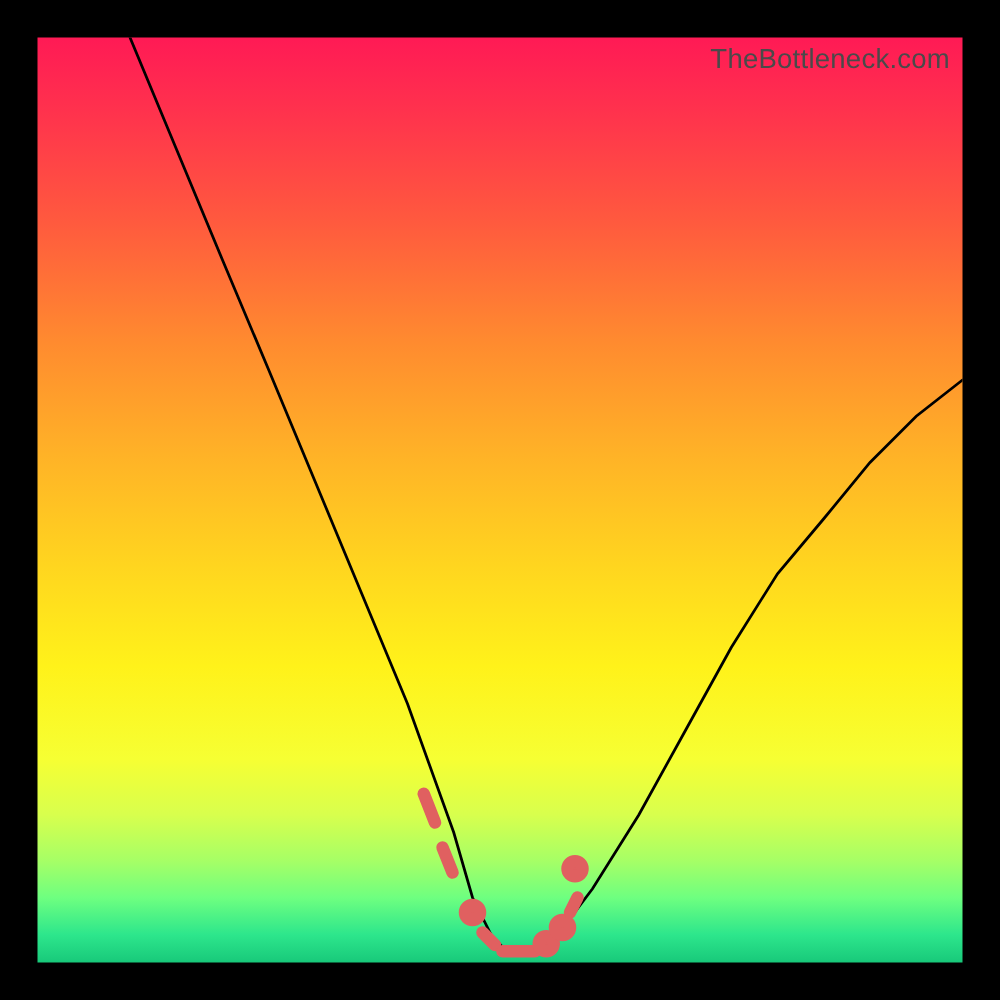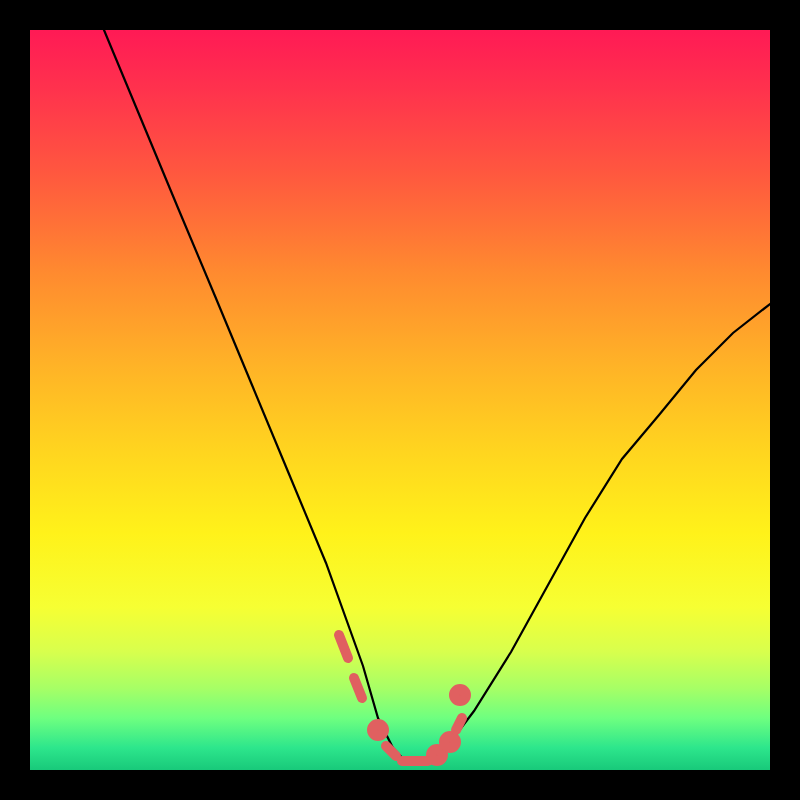--- a/index.html
+++ b/index.html
@@ -59,20 +59,21 @@
     height: 740px;
   }
 </style>
 </head>
 <body>
 
 <div class="frame">
 
   <div class="plot">
 
+    <div class="watermark">TheBottleneck.com</div>
 
     <svg class="curve" viewBox="0 0 740 740" preserveAspectRatio="none">
 
       <path d="M 74 0
                L 111 89
                L 148 178
                L 185 266
                L 222 355
                L 259 444
                L 296 533

